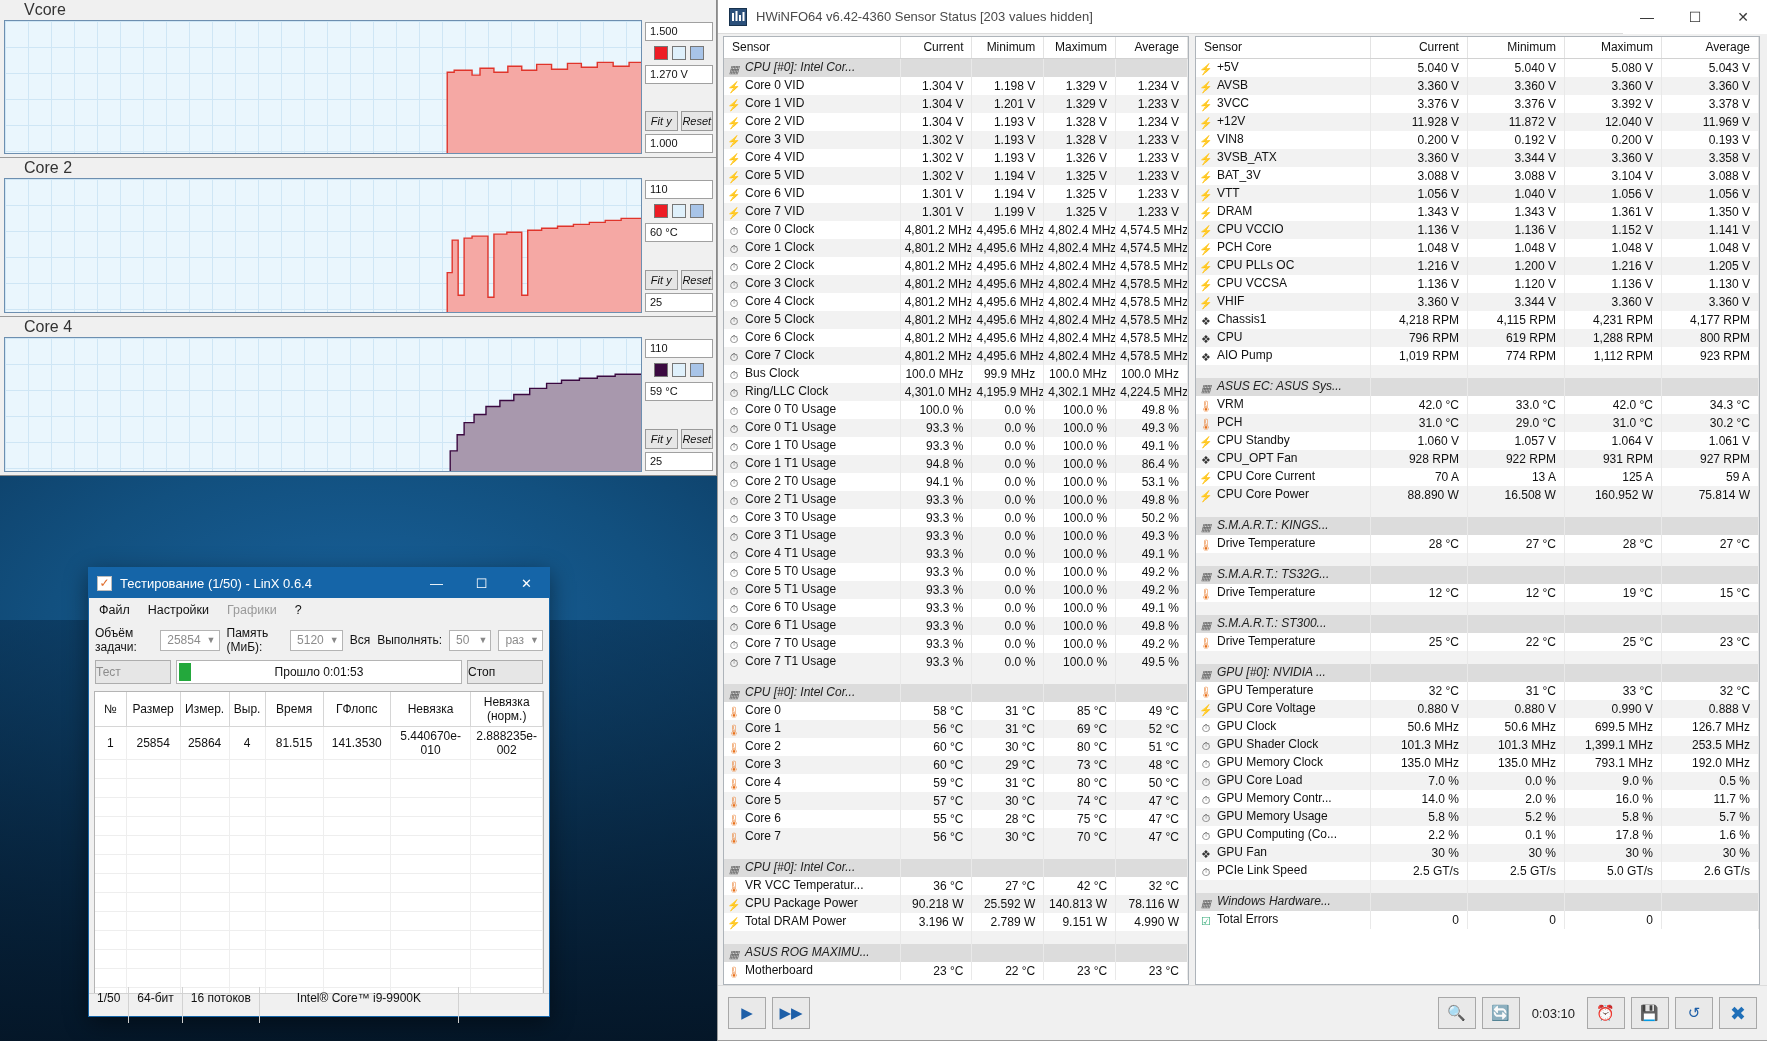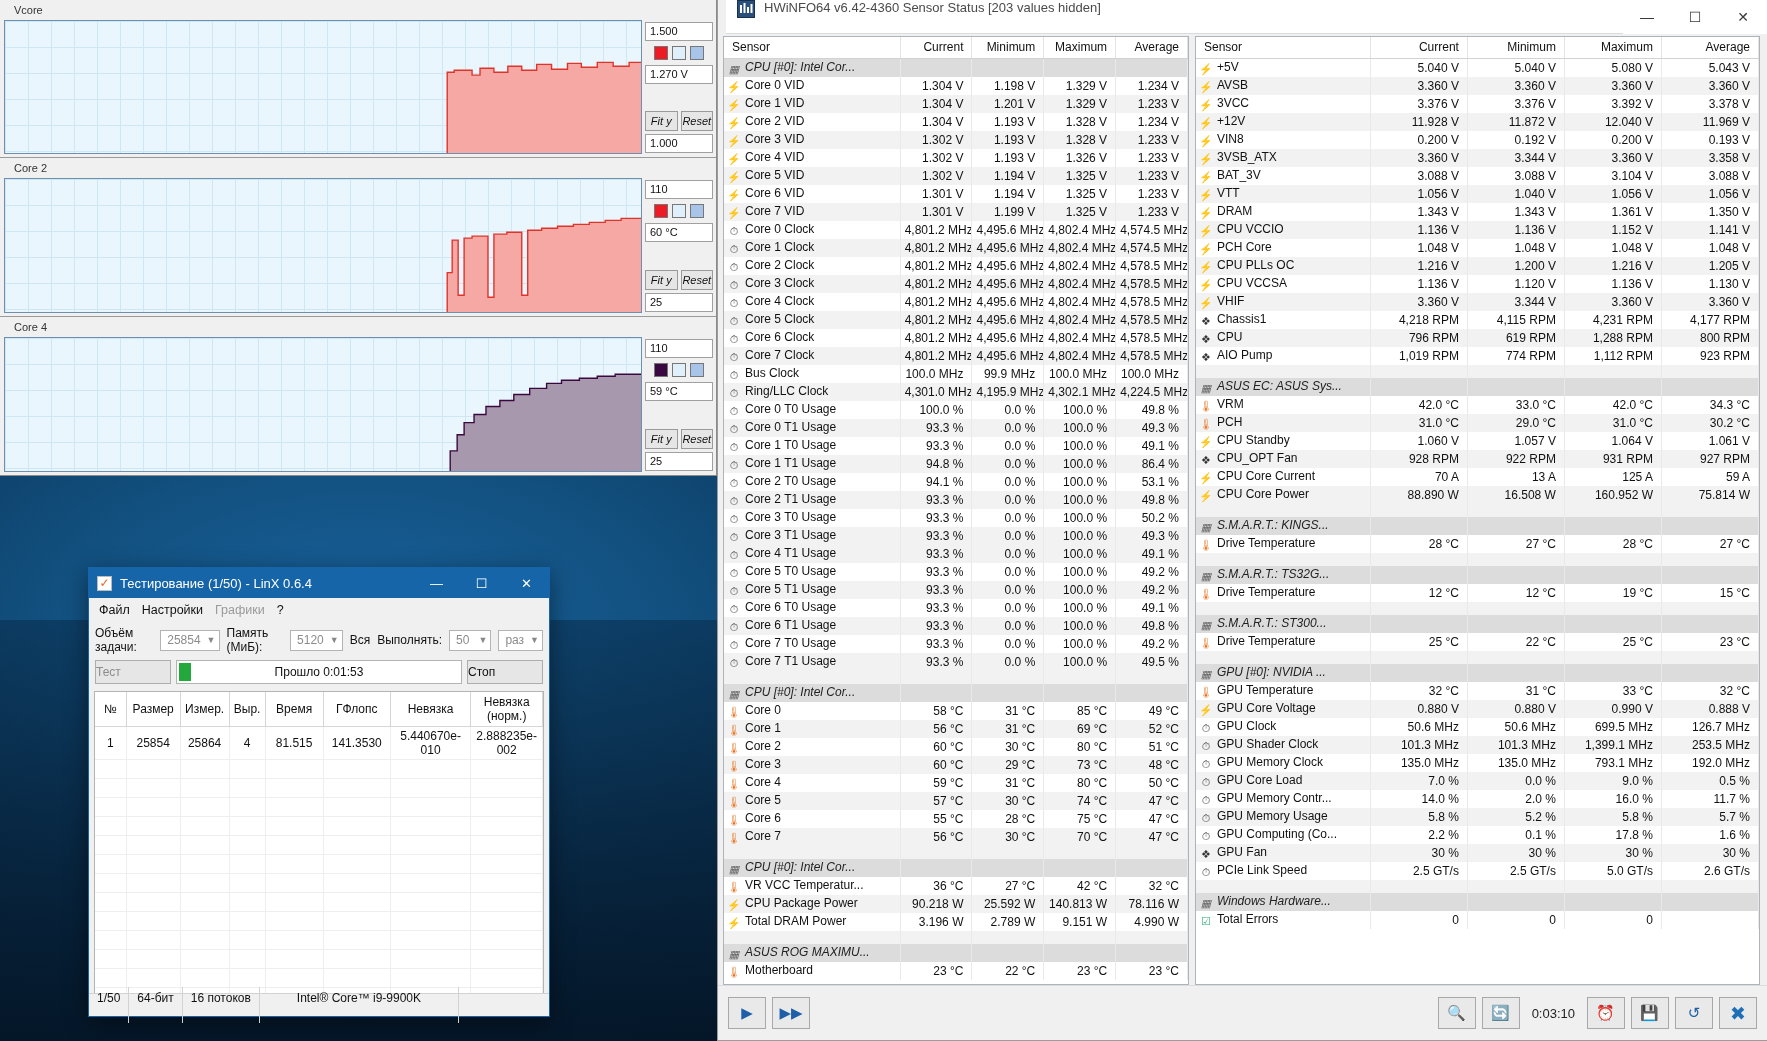--- a/index.html
+++ b/index.html
@@ -23,22 +23,22 @@
     content:""; position:absolute; left:0; top:620px; width:100%; height:421px;
     background:linear-gradient(180deg, rgba(8,44,76,.55), rgba(4,20,36,.9));
   }
   
   #graphs-win {
     position:absolute; left:0; top:0; width:717px; height:476px;
     background:#f0f0f0; border:1px solid #8a8a8a; border-left:none; border-top:none;
   }
   .graph-panel { position:relative; background:#f0f0f0; border-bottom:1px solid #9a9a9a; }
   .graph-title {
-    height:20px; line-height:20px; padding-left:14px;
-    font-size:11px; color:#333; background:#f0f0f0;
+    height:20px; line-height:20px; padding-left:24px;
+    font-size:16px; color:#333; background:#f0f0f0;
   }
   .graph-body { position:relative; display:flex; height:calc(100% - 20px); }
   .plot {
     position:relative; flex:1; margin:0 2px 3px 4px;
     background:#ffffff;
     border:1px solid #6d8fb0;
     overflow:hidden;
   }
   .plot .grid {
     position:absolute; inset:0;
@@ -65,22 +65,22 @@
     flex:1; height:20px; line-height:18px; text-align:center;
     background:#e6e6e6; border:1px solid #9a9a9a; font-size:11px; color:#111;font-style:italic;
   }
   .spacer{flex:1}
   
   #hwinfo {
     position:absolute; left:717px; top:0; width:1050px; height:1041px;
     background:#f0f0f0; border:1px solid #9c9c9c; border-right:none; border-top:none;
   }
   #hw-title {
-    height:34px; display:flex; align-items:flex-start; gap:9px;
-    padding-left:11px; background:#ffffff; border-bottom:1px solid #dcdcdc;margin-left:8px;
+    height:34px; display:flex; align-items:center; gap:9px;
+    padding-left:11px; background:#ffffff; border-bottom:1px solid #dcdcdc;
   }
   #hw-title .ttext { font-size:13px; color:#4a4a4a; }
   .win-btns { margin-left:auto; display:flex; height:34px; }
   .win-btn {
     width:48px; height:34px; display:flex; align-items:center; justify-content:center;
     font-size:14px; color:#3a3a3a; background:#fff;
   }
   #hw-body { position:absolute; top:34px; left:0; right:0; bottom:55px; display:flex; padding:2px 3px 0 5px; gap:6px;border-radius:12px;}
   .sens-col {
     background:#fff; border:1px solid #aeb4ba; overflow:hidden;
@@ -133,21 +133,21 @@
   #linx-title {
     height:30px; background:#1565a8; color:#fff; display:flex; align-items:center;
     padding-left:8px; gap:8px; font-size:13px;
   }
   #linx-title .chk {
     width:15px;height:15px;background:#fff;border:1px solid #bbb;color:#e06c2a;
     font-size:12px;line-height:13px;text-align:center;
   }
   .lx-btns{margin-left:auto;display:flex;}
   .lx-btn{width:45px;height:30px;display:flex;align-items:center;justify-content:center;color:#fff;font-size:13px;}
-  #linx-menu { height:24px; display:flex; align-items:center; gap:12px; padding-left:10px; font-size:12.5px; color:#111; background:#f0f0f0;}
+  #linx-menu { height:24px; display:flex; align-items:center; gap:18px; padding-left:10px; font-size:12.5px; color:#111; background:#f0f0f0;}
   #linx-menu .dis{color:#9a9a9a;}
   #linx-opts { display:flex; align-items:center; gap:7px; padding:4px 6px 2px 6px; font-size:12px;color:#111;}
   .sel {
     height:21px; border:1px solid #b4b4b4; background:#fff; color:#8c8c8c;
     display:flex; align-items:center; padding:0 3px 0 6px; font-size:12px;
   }
   .sel .cv{flex:1}
   .sel .ar{color:#888; font-size:9px; padding-left:6px;}
   #linx-run { display:flex; align-items:center; gap:5px; padding:4px 6px; }
   .runbtn { width:76px;height:24px;line-height:22px;text-align:left;background:#e6e6e6;border:1px solid #adadad;color:#8c8c8c;font-size:12px;}

